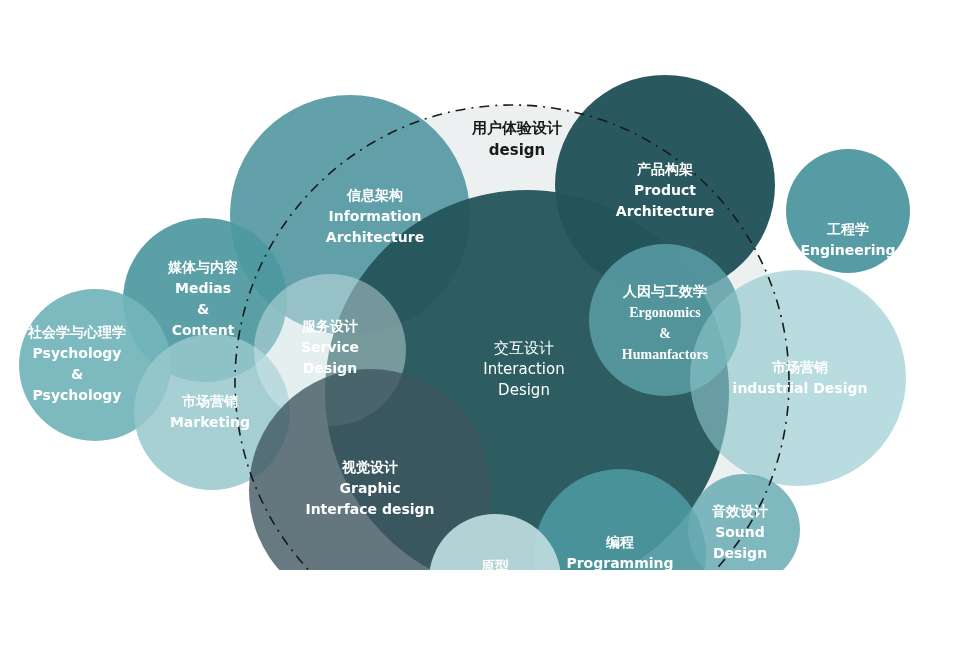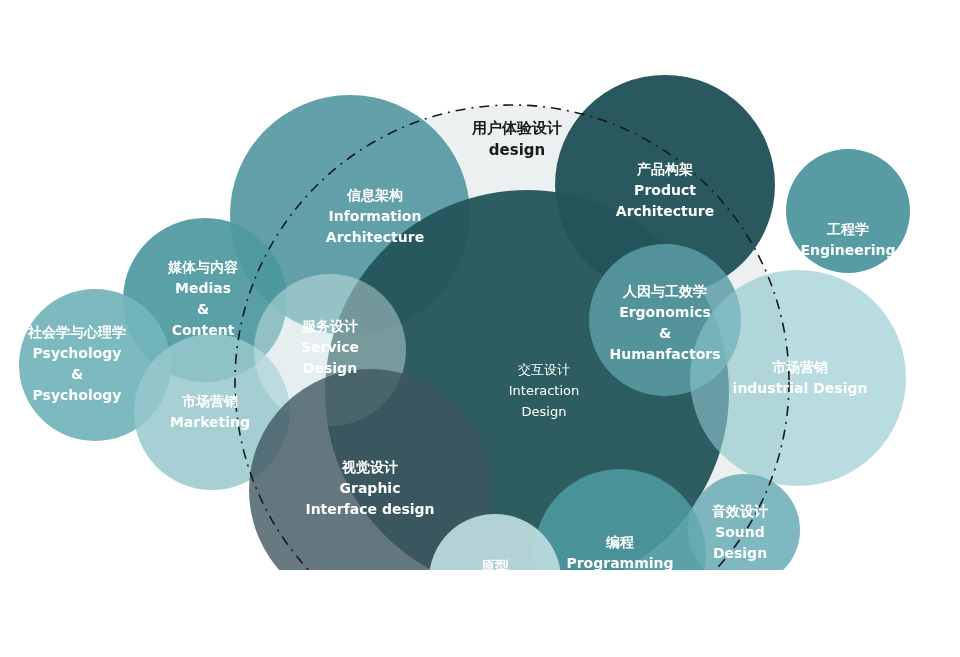--- a/index.html
+++ b/index.html
@@ -52,22 +52,22 @@
   }
   .label span { display: block; }
   .lbl-title       { left: 517px; top: 117px; color: #1a1a1a; font-size: 15px; line-height: 22px; }
   .lbl-information { left: 375px; top: 185px; }
   .lbl-product     { left: 665px; top: 159px; }
   .lbl-engineering { left: 848px; top: 187px; margin-top: 32px; }
   .lbl-medias      { left: 203px; top: 257px; }
   .lbl-sociology   { left: 77px;  top: 322px; }
   .lbl-marketing   { left: 210px; top: 391px; }
   .lbl-service     { left: 330px; top: 316px; }
-  .lbl-interaction { left: 524px; top: 359px; font-weight: 400; font-size: 13px; margin-left: 20px; }
-  .lbl-ergonomics  { left: 665px; top: 281px; }
+  .lbl-interaction { left: 524px; top: 338px; font-weight: 400; font-size: 15px; }
+  .lbl-ergonomics  { left: 665px; top: 281px; font-family: Liberation Serif, serif; }
   .lbl-industrial  { left: 800px; top: 357px; }
   .lbl-graphic     { left: 370px; top: 457px; text-align: center; }
   .lbl-prototyping { left: 495px; top: 554px; line-height: 24px; }
   .lbl-programming { left: 620px; top: 532px; }
   .lbl-sound       { left: 740px; top: 501px; }
 </style>
 </head>
 <body>
 
 <div id="stage">

